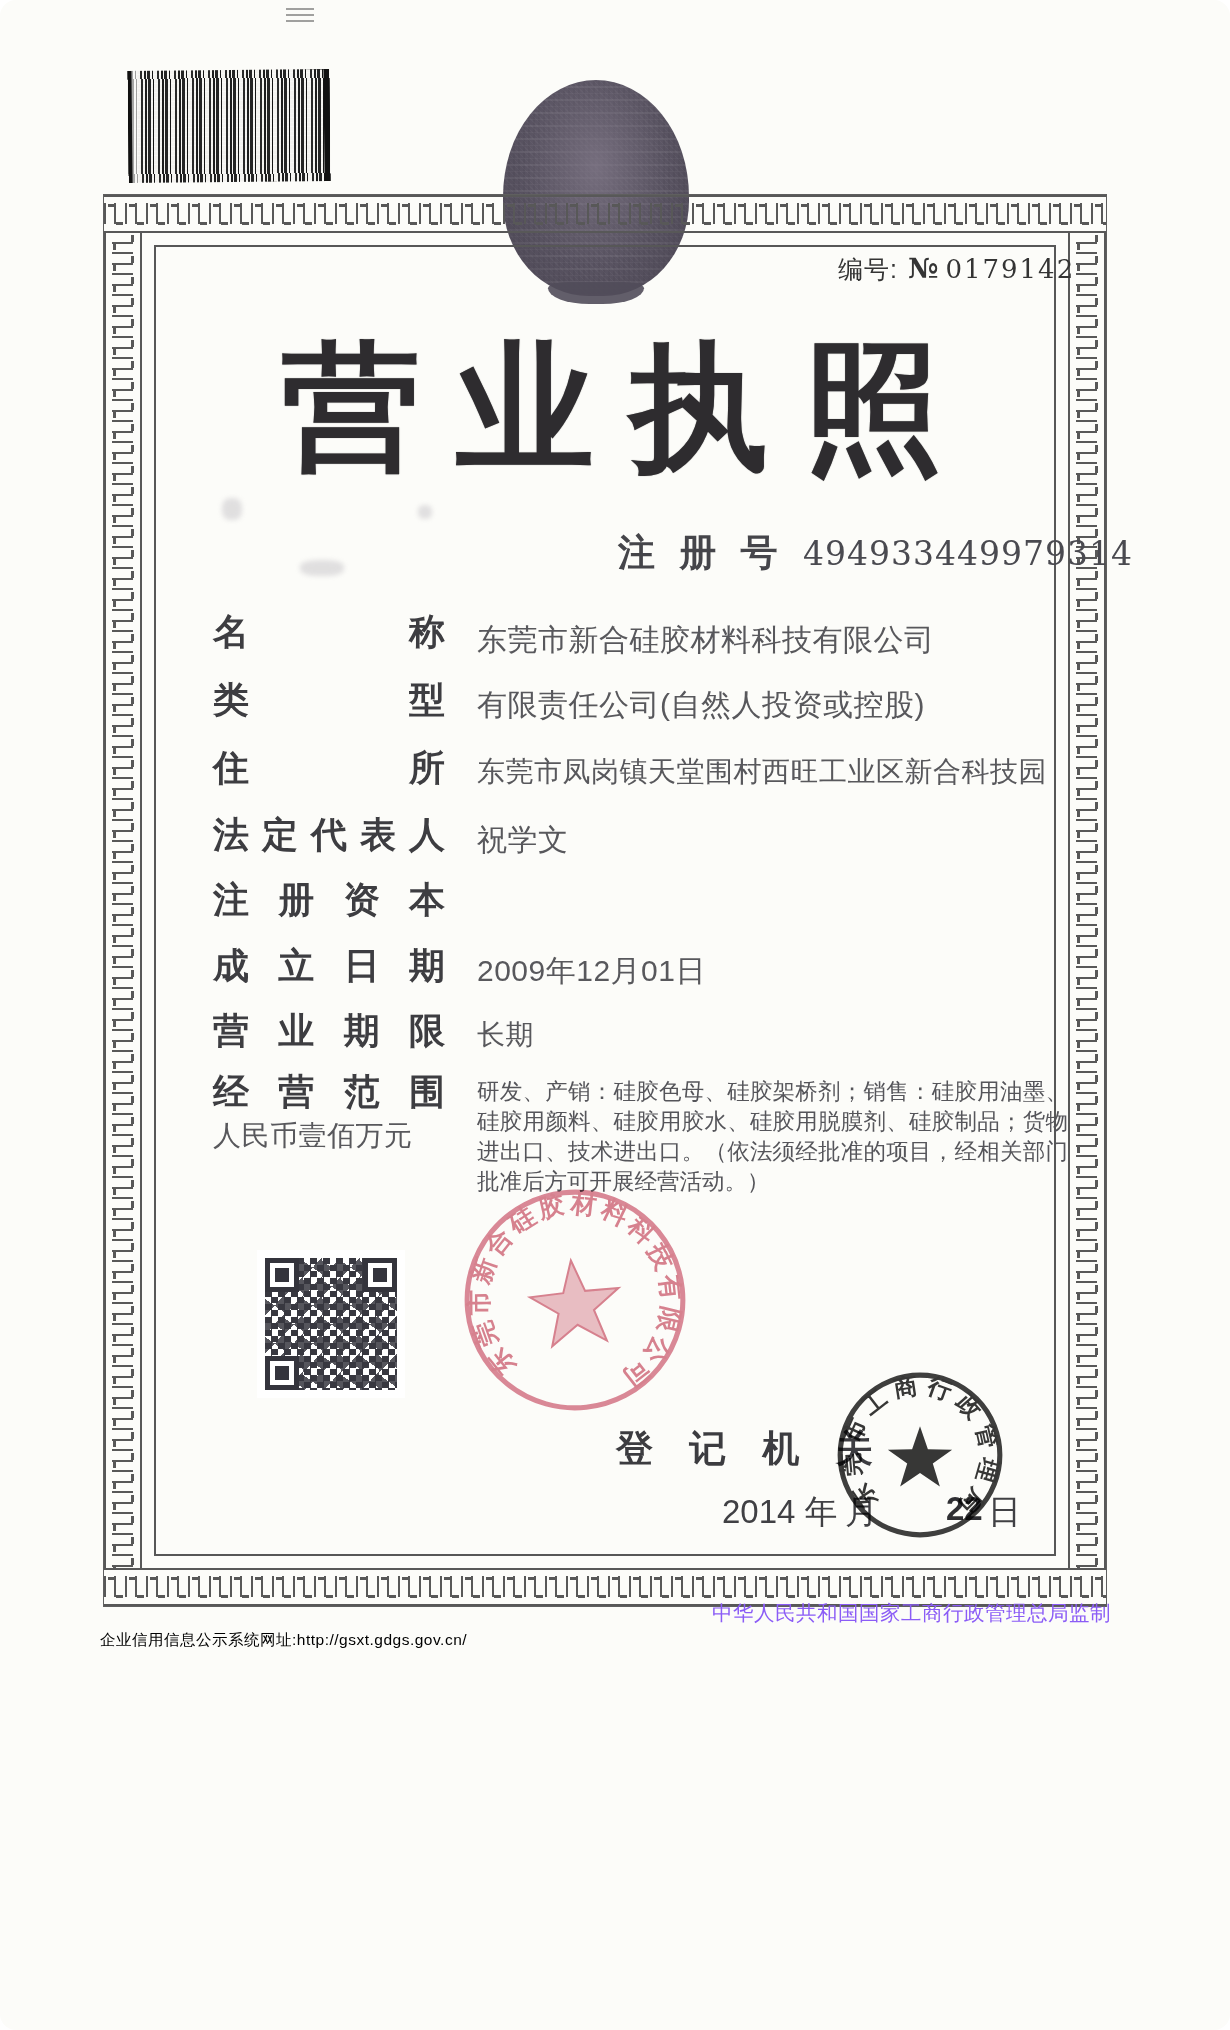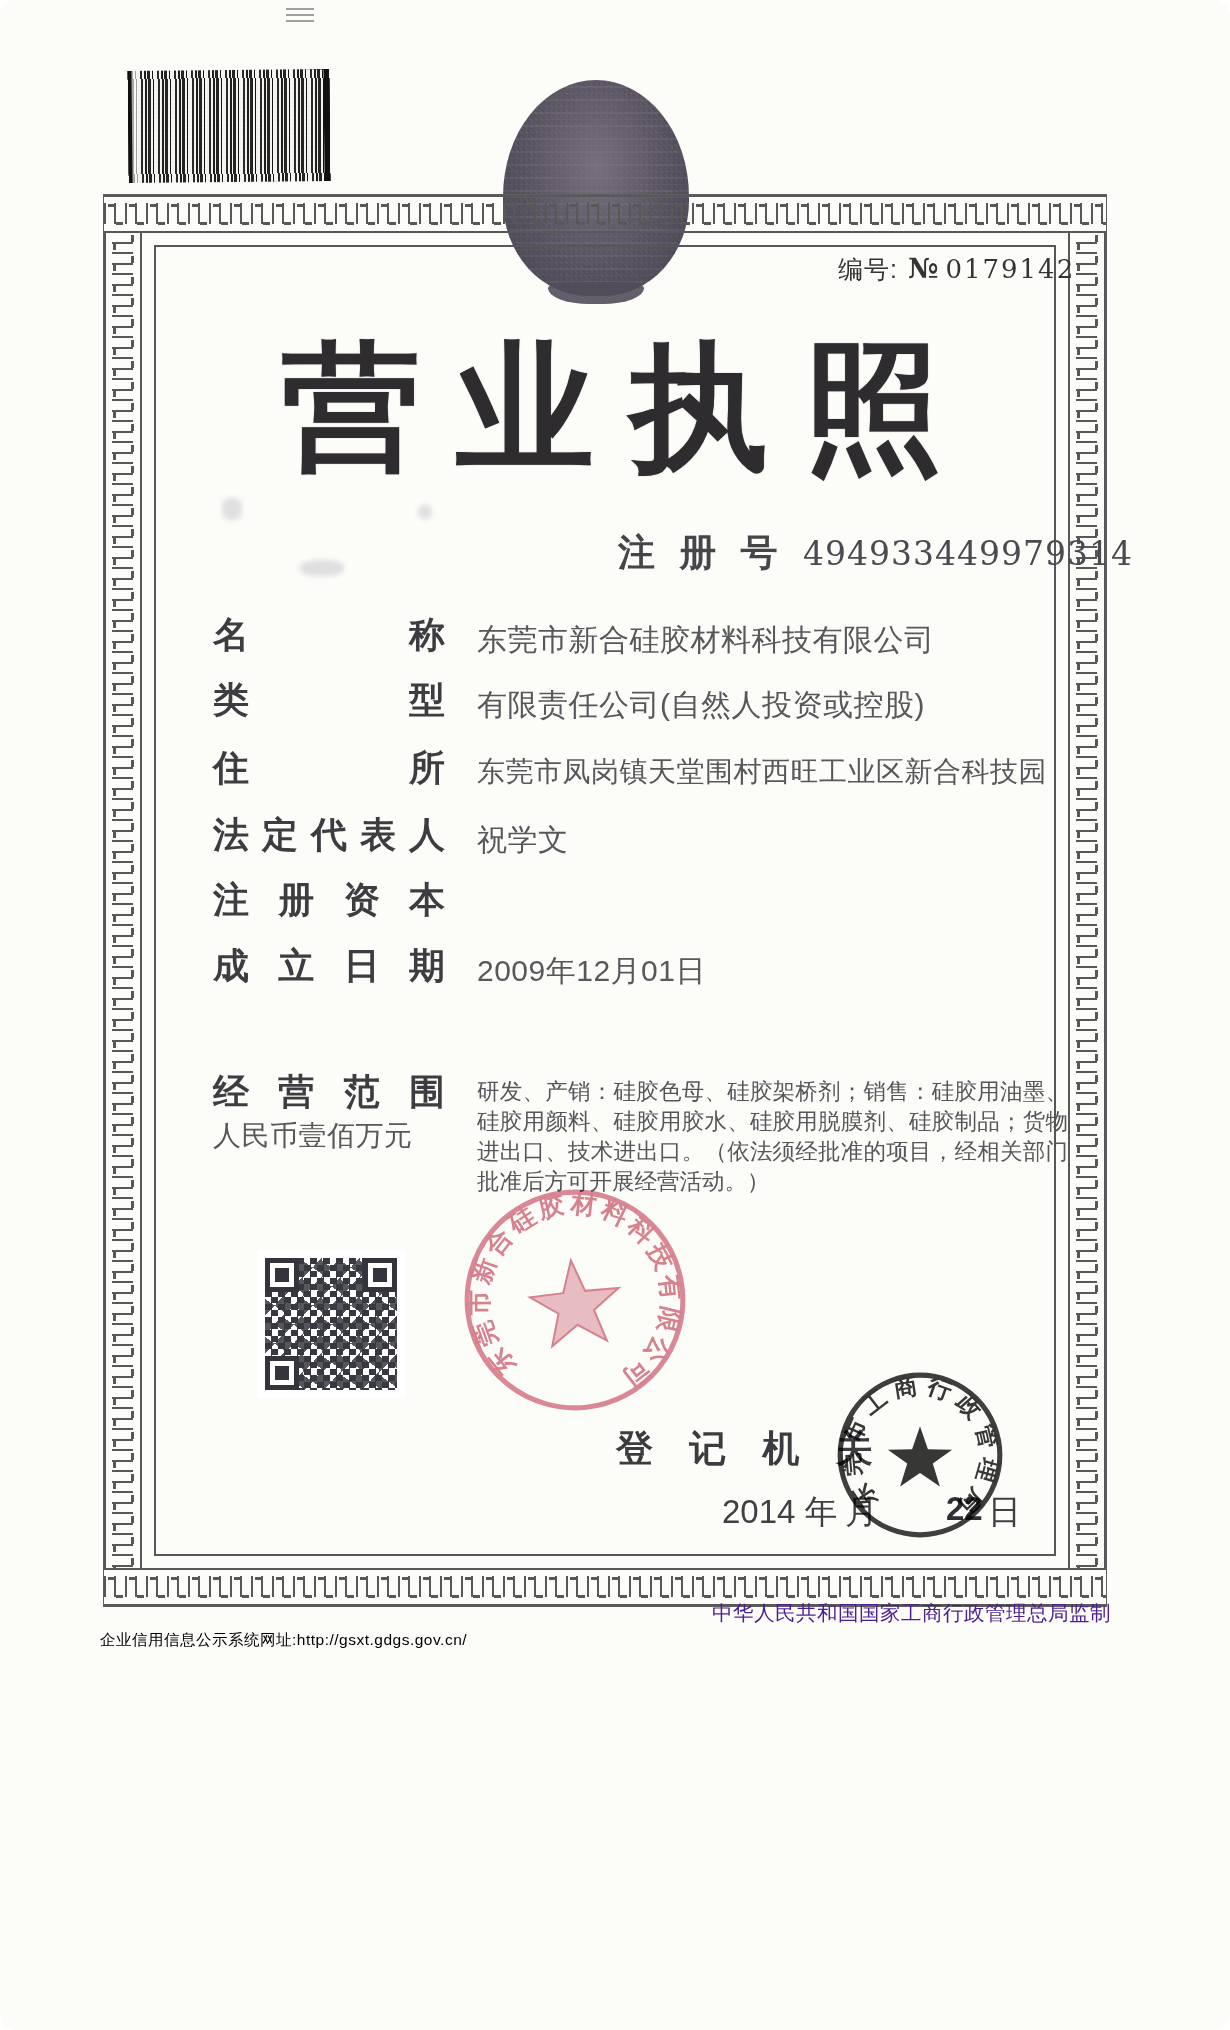--- a/index.html
+++ b/index.html
@@ -101,21 +101,21 @@
   .finder::after { content:""; position:absolute; left:5px; top:5px; width:14px; height:14px; background:#34343c; }
   .finder.tl { left:0; top:0; } .finder.tr { right:0; top:0; } .finder.bl { left:0; bottom:0; }
   
   .company-seal { position:absolute; left:458px; top:1183px; width:234px; height:234px; mix-blend-mode:multiply; z-index:4; }
   .registrar-stamp { position:absolute; left:833px; top:1368px; width:174px; height:174px; mix-blend-mode:multiply; z-index:4; }
   .registrar-line { position:absolute; left:616px; top:1424px; font-size:37px; font-weight:600; letter-spacing:13px; color:#3c3c40; white-space:nowrap; }
   .date-part { position:absolute; top:1490px; font-size:33px; color:#404044; white-space:nowrap; z-index:1; }
   .d-year { left:722px; } .d-month { left:845px; } .d-dayval { left:946px; font-weight:700; color:#2f2f33; } .d-day { left:988px; }
   
   .footer-left { position:absolute; left:100px; top:1630px; font-size:15.5px; color:#000000; letter-spacing:.5px; }
-  .footer-right { position:absolute; left:712px; top:1599px; font-size:20.5px; color:#4c1d95; font-weight:500; letter-spacing:.5px;font-family:Liberation Serif, serif; }
+  .footer-right { position:absolute; left:712px; top:1599px; font-size:20.5px; color:#8b5cf6; font-weight:500; letter-spacing:.5px;font-family:Liberation Serif, serif; }
   .top-artifact { position:absolute; left:286px; top:6px; width:28px; height:16px; opacity:.55;
     background:repeating-linear-gradient(0deg,#555 0 2px,transparent 2px 6px); }
 </style>
 </head>
 <body>
 
 <div class="page">
 
   <div class="top-artifact"></div>
   <div class="barcode"></div>
@@ -137,21 +137,21 @@
     <span>编号:</span><span class="nosign">№</span><span class="num">0179142</span>
   </div>
 
   <div class="doc-title">营业执照</div>
 
   <div class="regno-line">
     <span class="lbl">注 册 号</span>
     <span class="val">494933449979314</span>
   </div>
 
-  <div class="row" style="top:615px;">
+  <div class="row" style="top:615px;font-family:Liberation Mono, monospace;">
     <div class="flabel">名 称</div>
     <div class="fvalue v30">东莞市新合硅胶材料科技有限公司</div>
   </div>
   <div class="row" style="top:680px;">
     <div class="flabel">类 型</div>
     <div class="fvalue v30">有限责任公司(自然人投资或控股)</div>
   </div>
   <div class="row" style="top:748px;">
     <div class="flabel">住 所</div>
     <div class="fvalue v28">东莞市凤岗镇天堂围村西旺工业区新合科技园</div>
@@ -160,20 +160,24 @@
     <div class="flabel">法 定 代 表 人</div>
     <div class="fvalue v30">祝学文</div>
   </div>
   <div class="row" style="top:880px;flex-direction:column;">
     <div class="flabel">注 册 资 本</div>
     <div class="fvalue v28">人民币壹佰万元</div>
   </div>
   <div class="row" style="top:946px;">
     <div class="flabel">成 立 日 期</div>
     <div class="fvalue v30">2009年12月01日</div>
+  </div>
+  <div class="row" style="top:1011px;">
+    <div class="flabel">营 业 期 限</div>
+    <div class="fvalue v28">长期</div>
   </div>
   <div class="row" style="top:1072px;">
     <div class="flabel">经 营 范 围</div>
     <div class="fvalue v22">研发、产销：硅胶色母、硅胶架桥剂；销售：硅胶用油墨、硅胶用颜料、硅胶用胶水、硅胶用脱膜剂、硅胶制品；货物进出口、技术进出口。（依法须经批准的项目，经相关部门批准后方可开展经营活动。）</div>
   </div>
 
   <div class="qr">
     <div class="qr-body">
       <div class="finder tl"></div>
       <div class="finder tr"></div>

